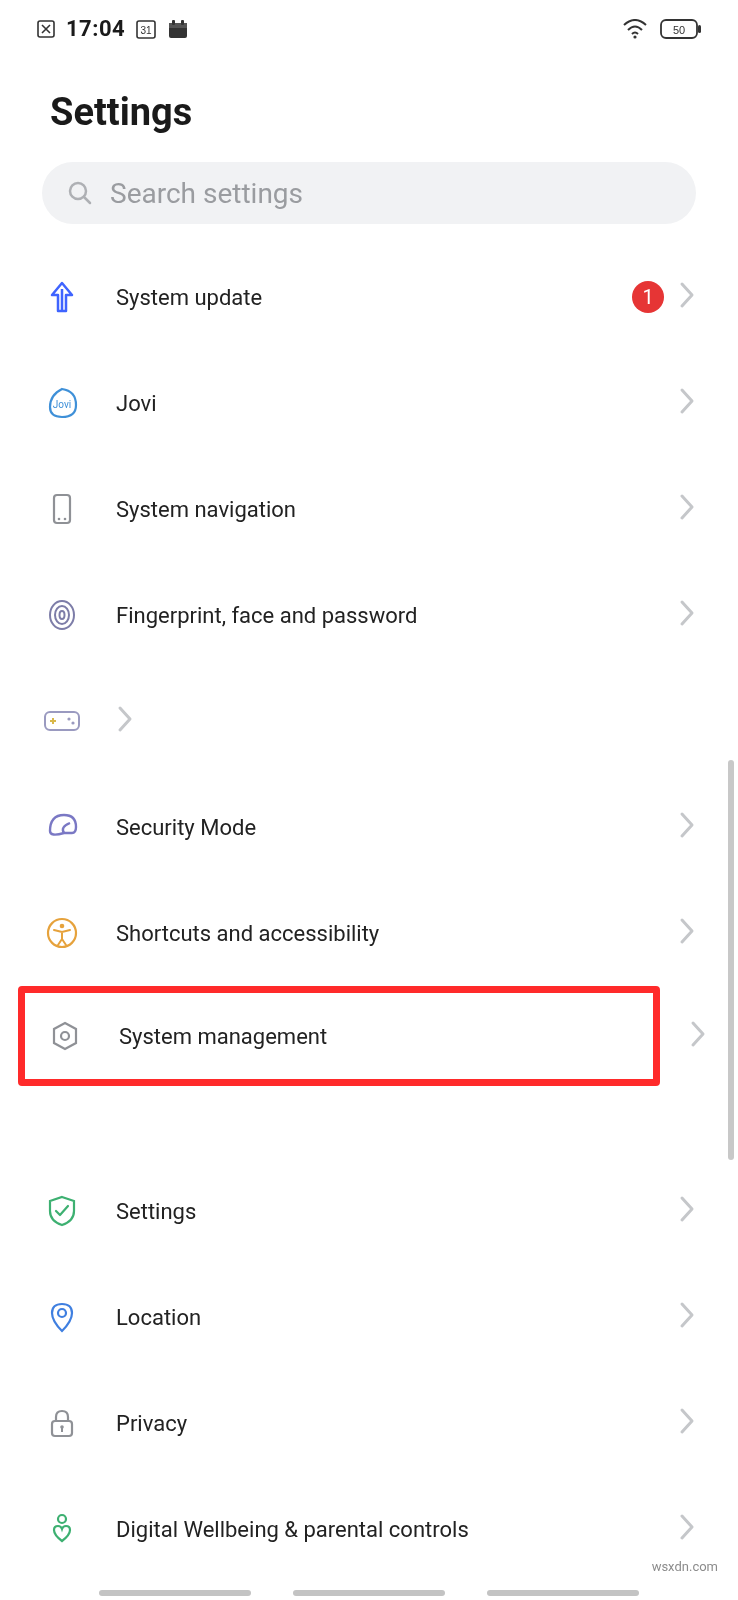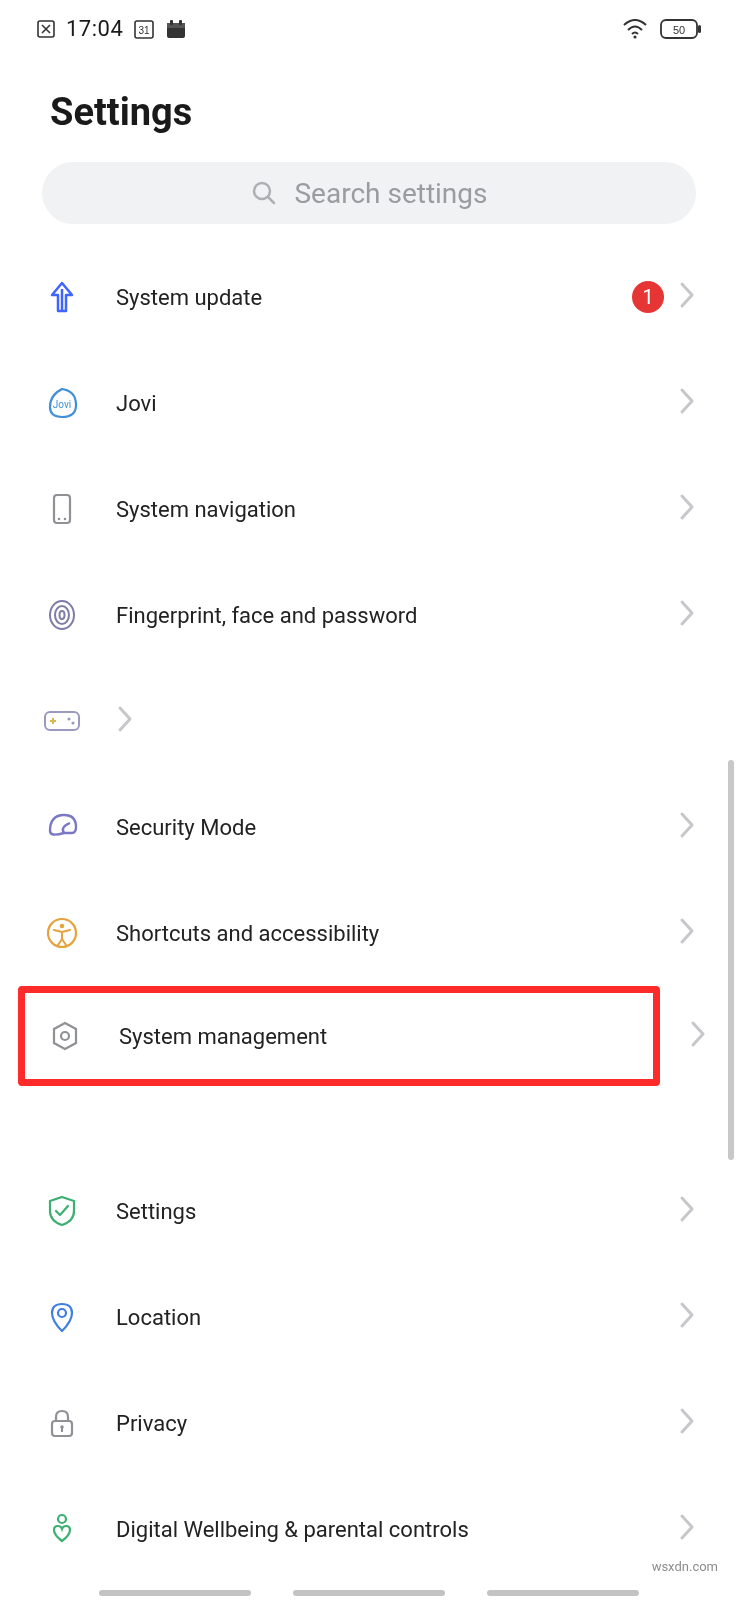--- a/index.html
+++ b/index.html
@@ -14,38 +14,37 @@
   }
   .status-bar {
     display: flex;
     justify-content: space-between;
     align-items: center;
     padding: 15px 36px 8px 36px;
     height: 50px;
   }
   .status-left { display: flex; align-items: center; gap: 10px; }
   .status-right { display: flex; align-items: center; gap: 12px; }
-  .status-time { font-size: 22px; font-weight: 400; letter-spacing: 0.5px; }
+  .status-time { font-size: 22px; font-weight: 700; letter-spacing: 0.5px; }
   .status-icon { display: inline-flex; align-items: center; justify-content: center; }
   .page-title {
     font-size: 38px;
     font-weight: 700;
     padding: 40px 42px 28px 42px;
     margin-left: 8px;
   }
   .search-box {
     margin: 0 42px 20px 42px;
     background: #f1f2f4;
     border-radius: 34px;
     height: 62px;
     display: flex;
     align-items: center;
     padding: 0 24px;
     gap: 16px;
-    justify-content: center;
   }
   .search-placeholder { color: #9a9ca0; font-size: 28px; }
   .list { }
   .item {
     display: flex;
     align-items: center;
     padding: 0 42px;
     height: 106px;
     gap: 34px;
   }

